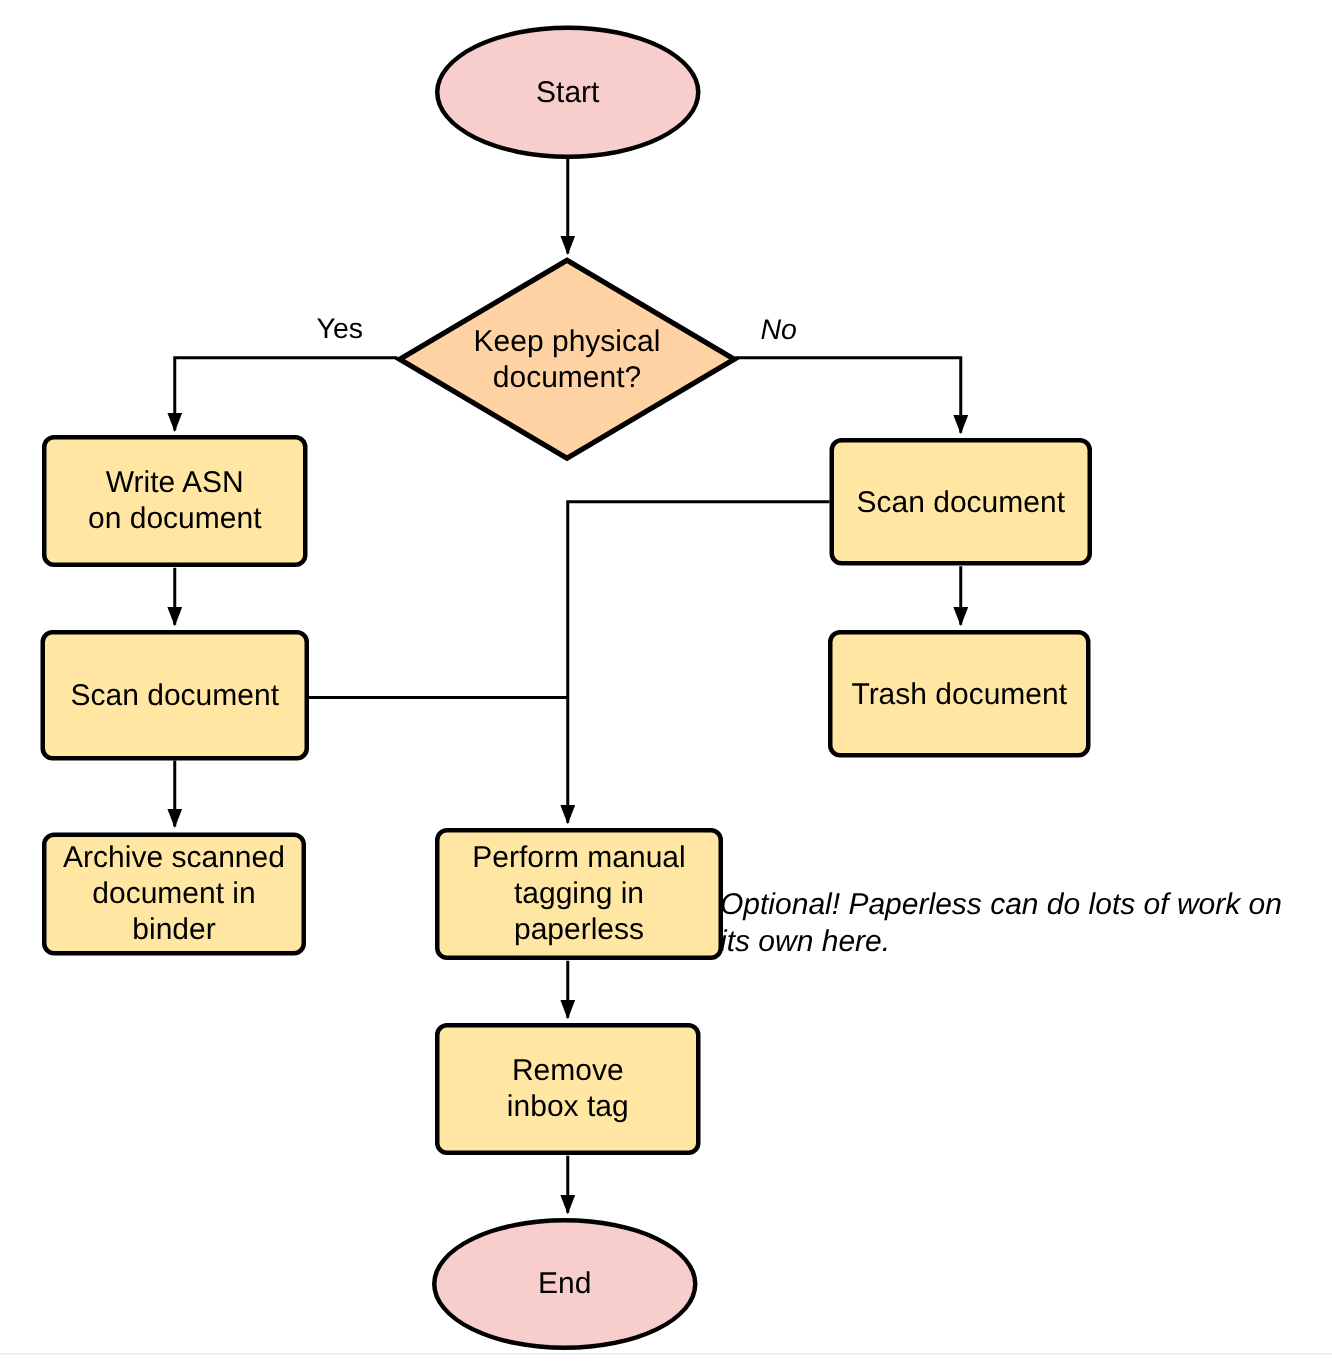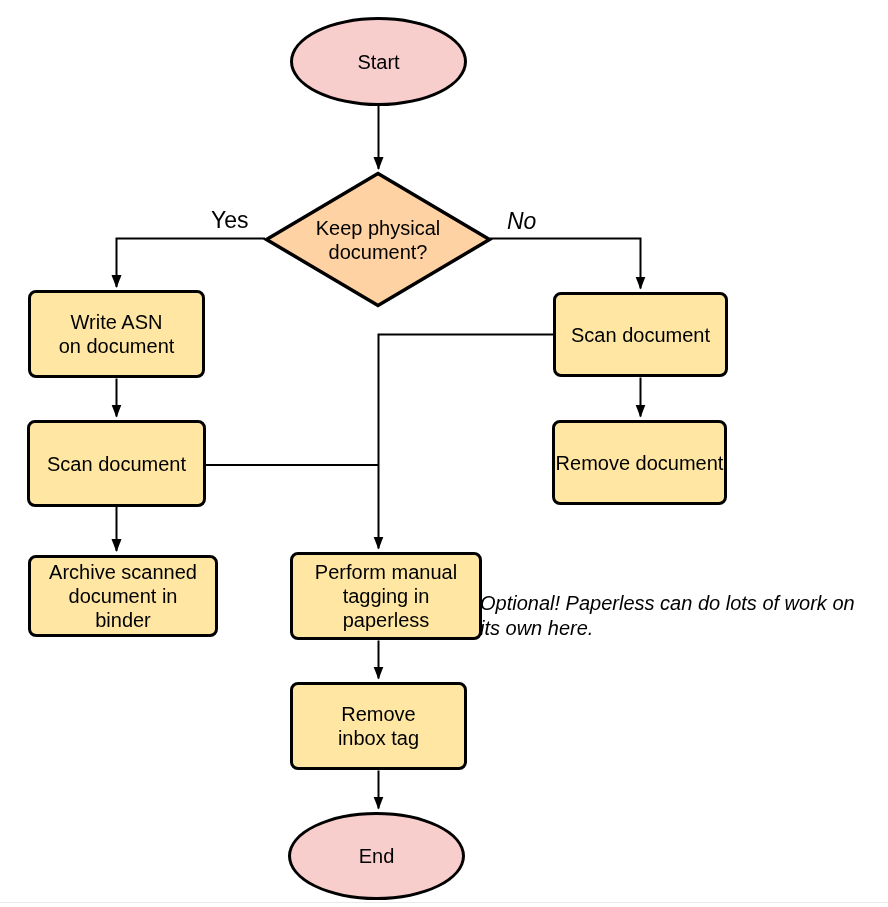--- a/index.html
+++ b/index.html
@@ -60,21 +60,21 @@
   .decision .node-label {
     position: relative;
   }
   .decision polygon {
     fill: var(--decision_fill, #ffd2a3);
     stroke: var(--stroke, #000);
     stroke-width: 3.5;
   }
   .edge-label {
     position: absolute;
-    font-size: 23px;
+    font-size: 19px;
     line-height: 22px;
     color: #000;
     white-space: nowrap;
   }
   .annotation {
     position: absolute;
     font-size: 20px;
     line-height: 25px;
     font-style: italic;
     color: #000;
@@ -126,32 +126,32 @@
 
   <div class="node process" style="left:28px; top:290px; width:177px; height:88px;">
     <span class="node-label">Write ASN
 on document</span>
   </div>
 
   <div class="node process" style="left:27px; top:420px; width:179px; height:87px;">
     <span class="node-label">Scan document</span>
   </div>
 
-  <div class="node process" style="left:28px; top:555px; width:190px; height:82px;">
+  <div class="node process" style="left:28px; top:555px; width:176px; height:82px;">
     <span class="node-label">Archive scanned
 document in
 binder</span>
   </div>
 
   <div class="node process" style="left:553px; top:292px; width:175px; height:85px;">
     <span class="node-label">Scan document</span>
   </div>
 
   <div class="node process" style="left:552px; top:420px; width:175px; height:85px;">
-    <span class="node-label">Remove document</span>
+    <span class="node-label">Trash document</span>
   </div>
 
   <div class="node process" style="left:290px; top:552px; width:192px; height:88px;">
     <span class="node-label">Perform manual
 tagging in
 paperless</span>
   </div>
 
   <div class="node terminal" style="left:288px; top:812px; width:177px; height:88px;">
     <span class="node-label">End</span>

